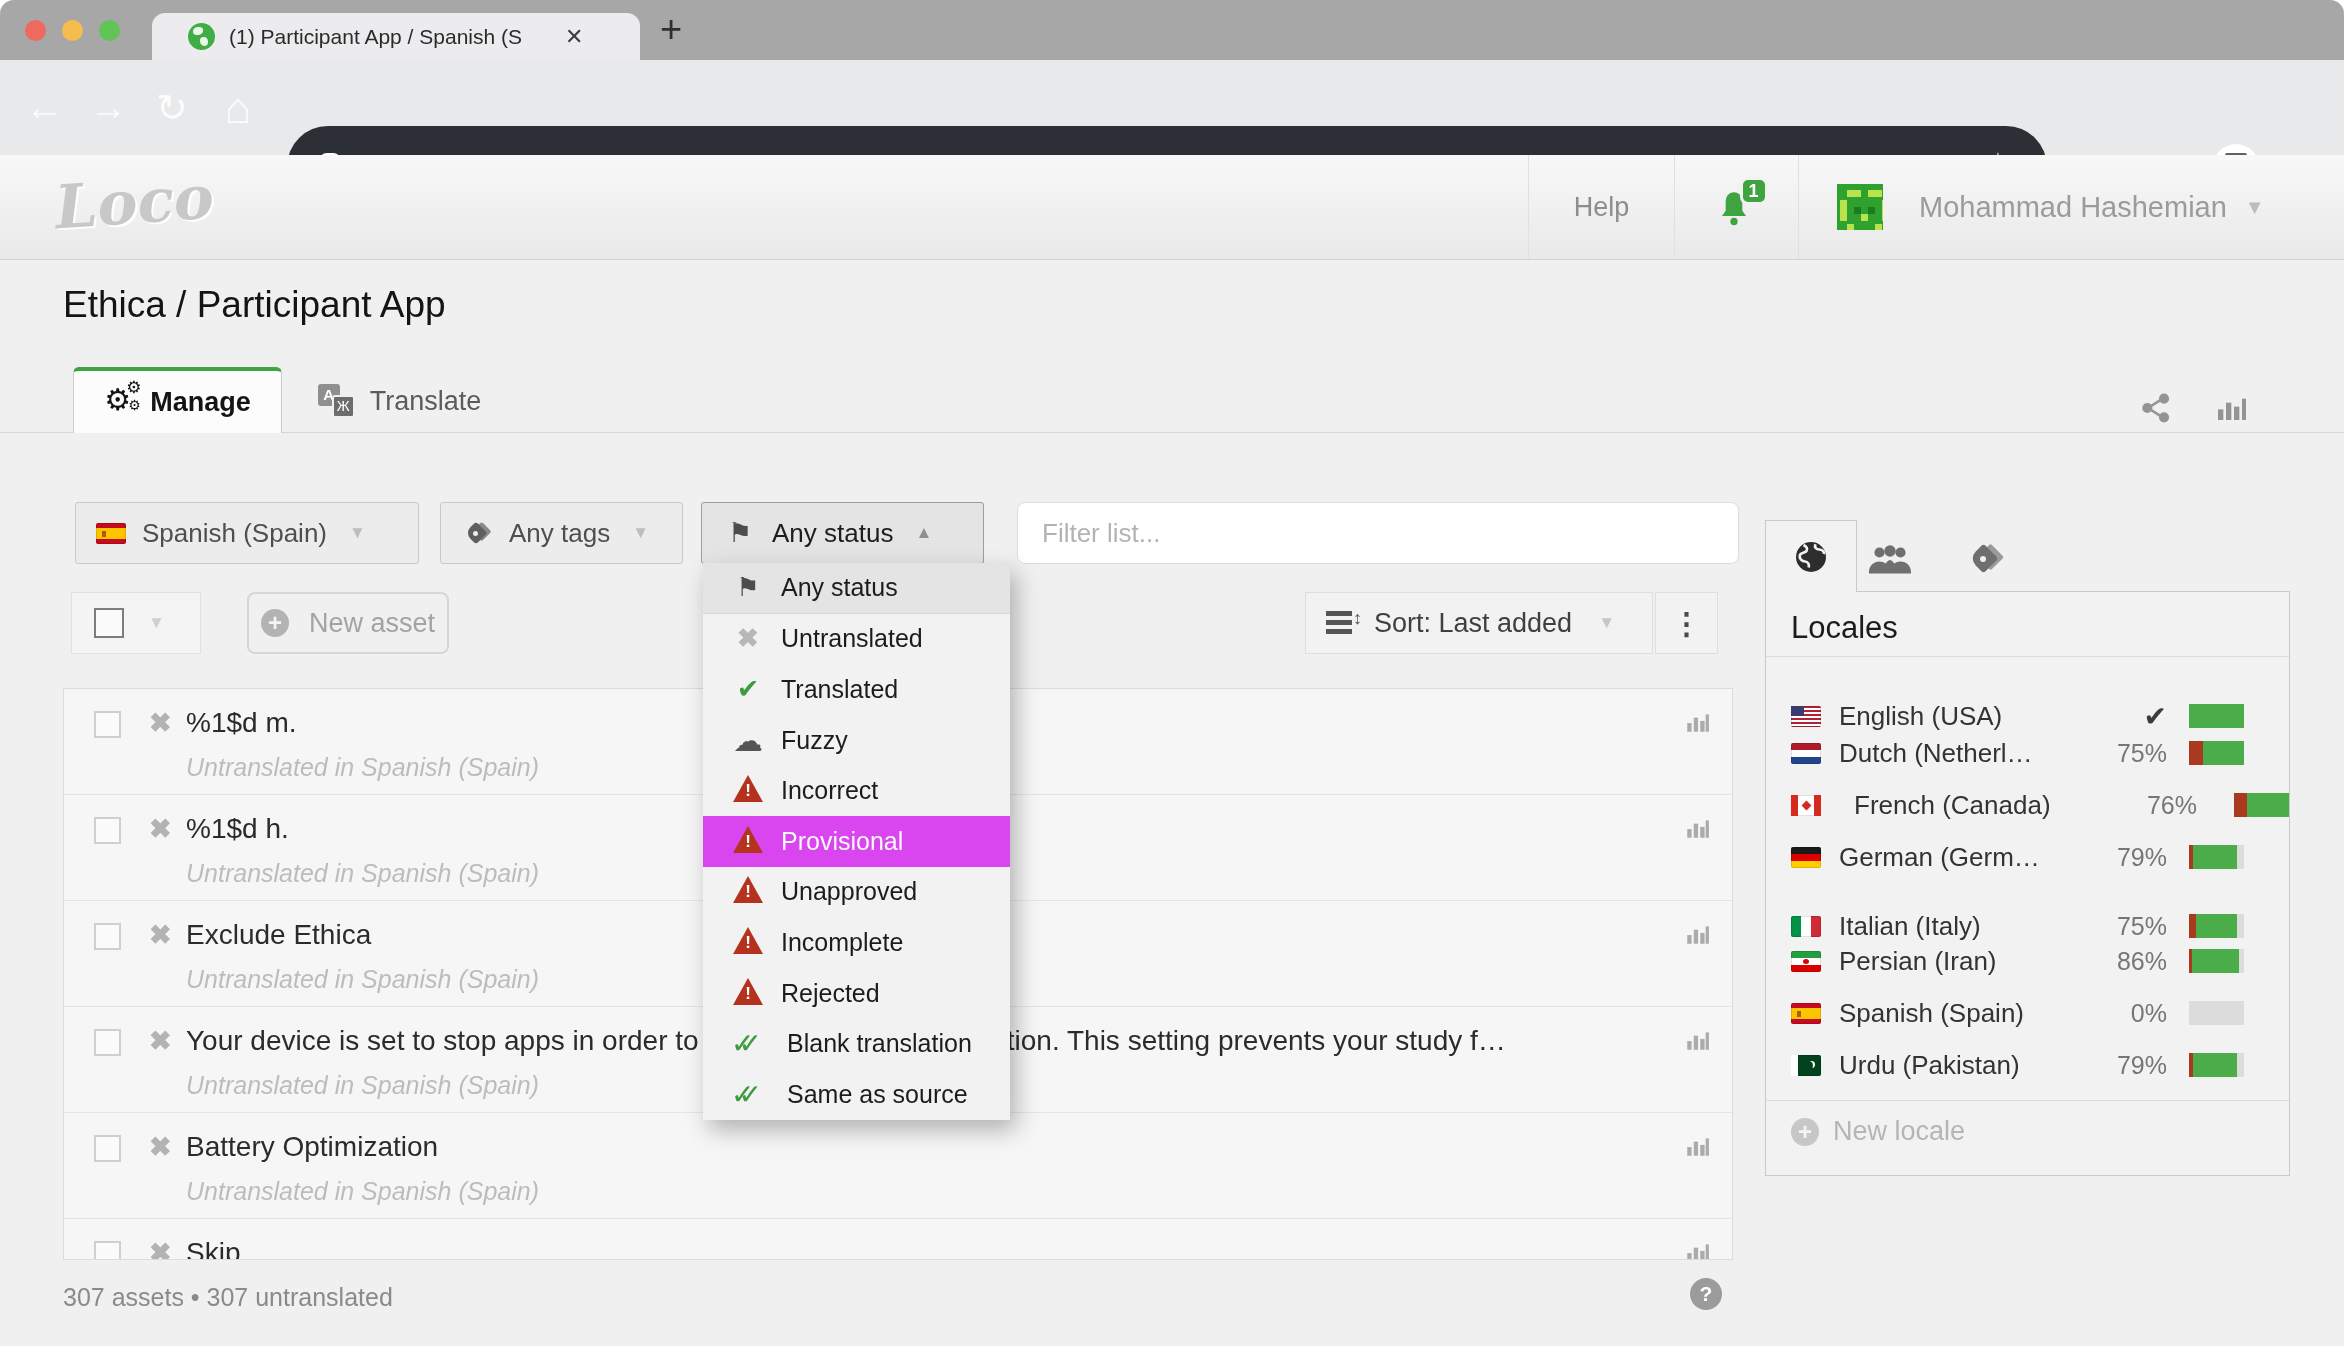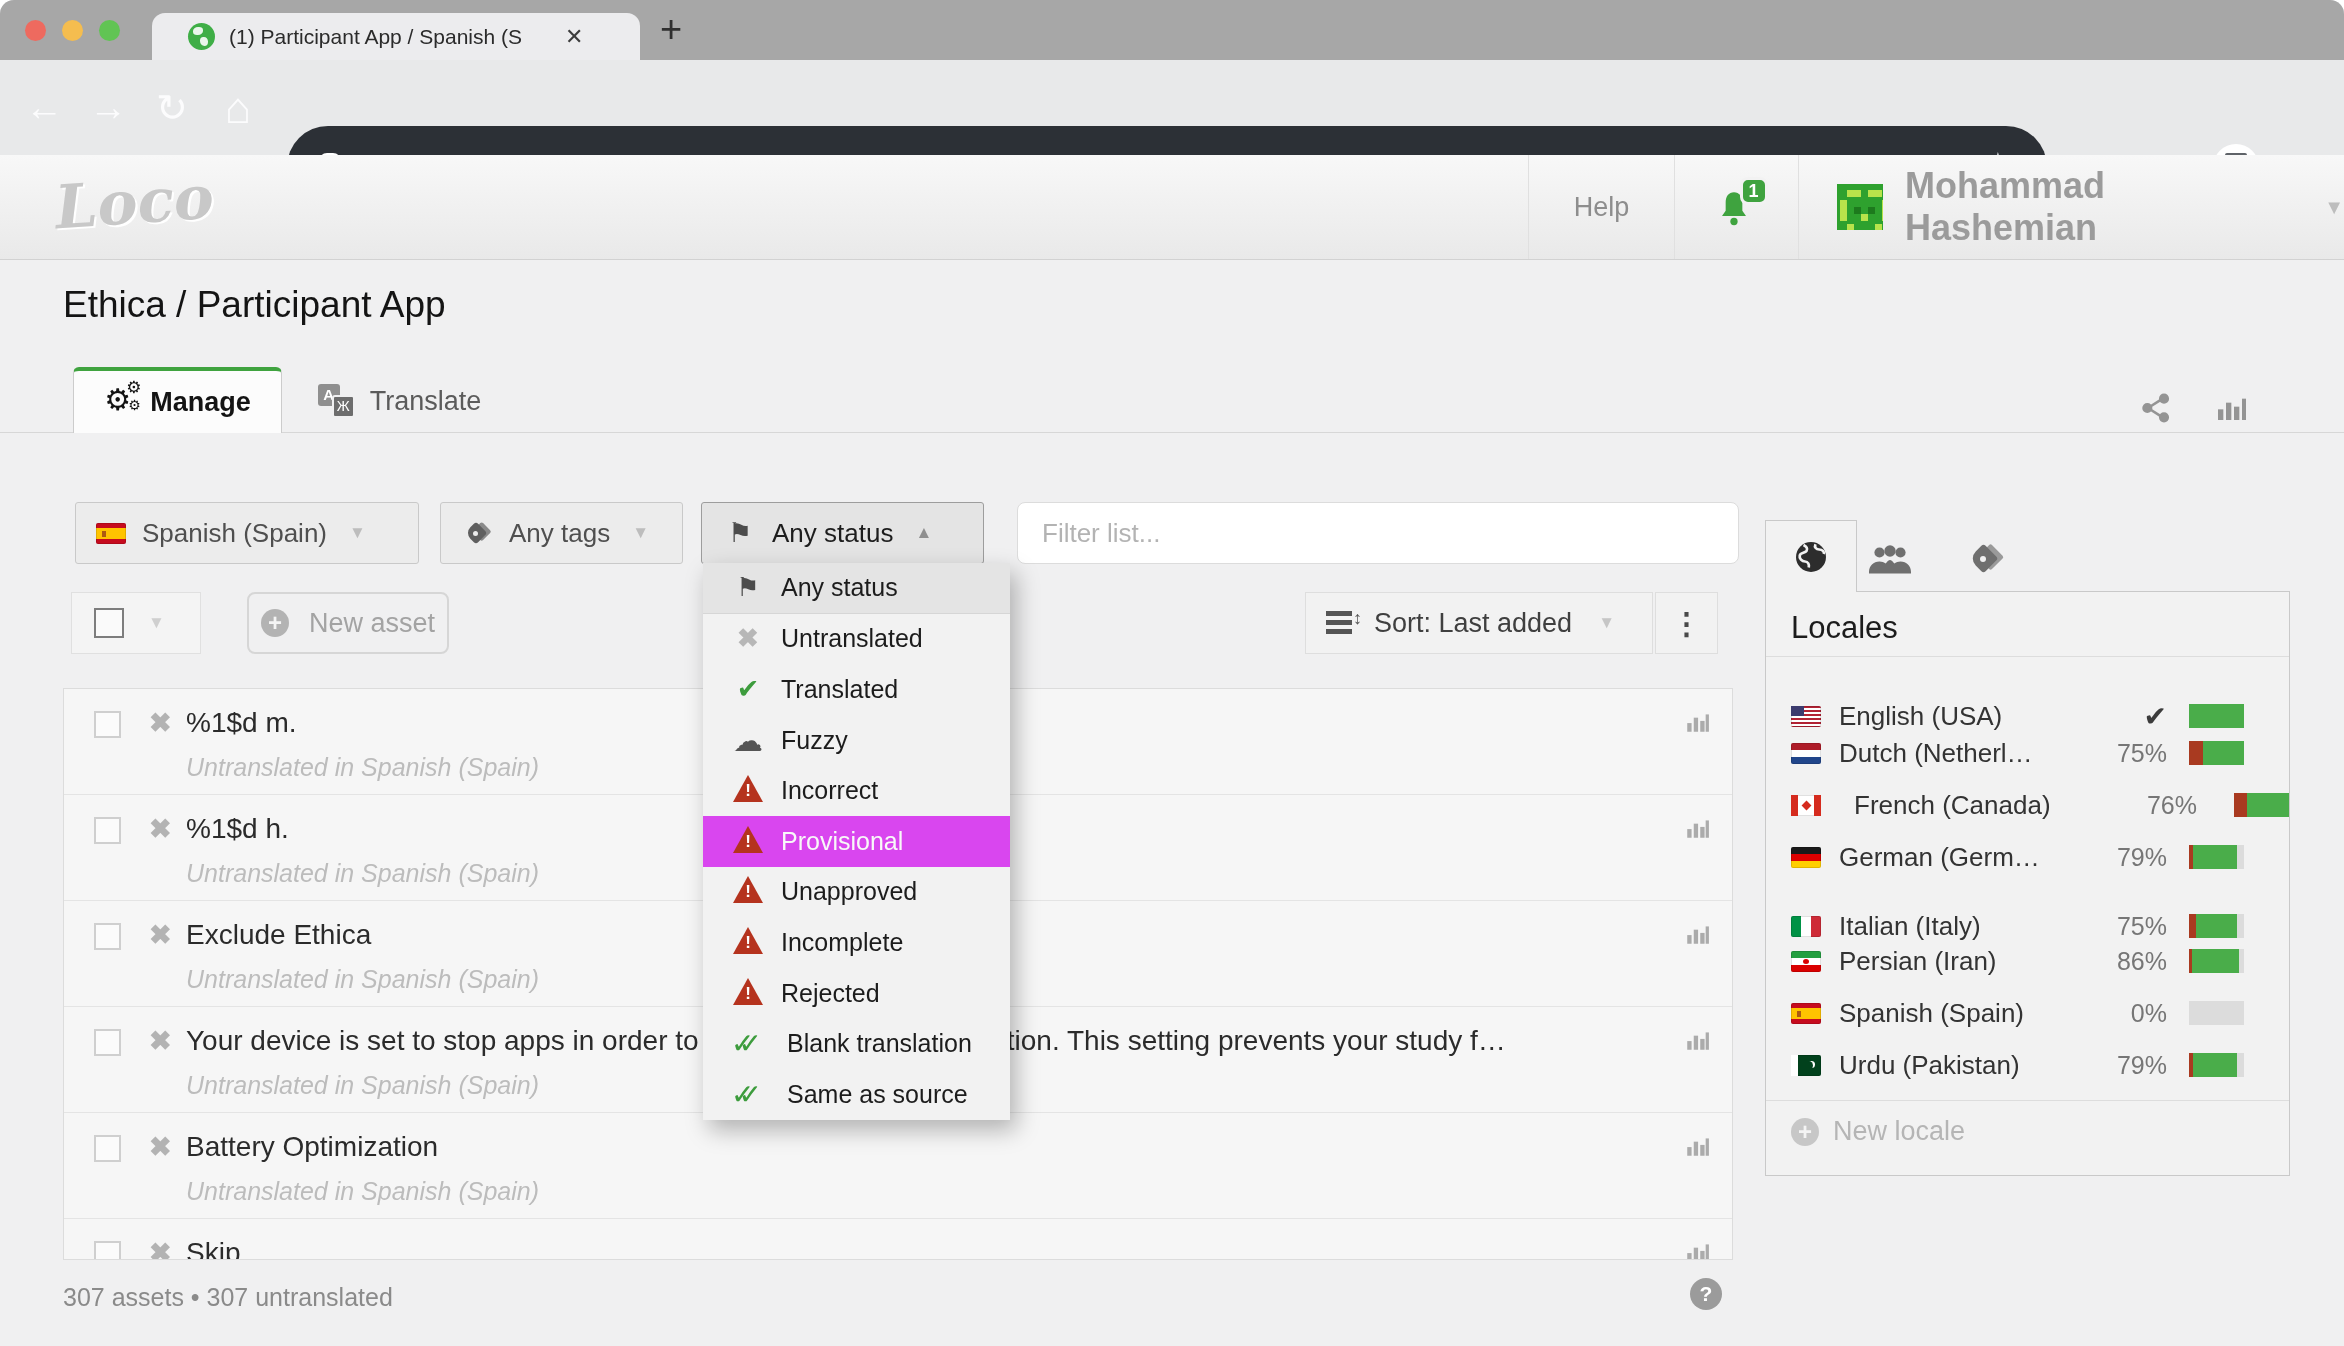--- a/index.html
+++ b/index.html
@@ -61,21 +61,21 @@
            display:flex; align-items:center; justify-content:center; }
   .sec-user { left:1798px; width:546px; justify-content:flex-start; }
   .user-avatar { position:relative; width:46px; height:46px; margin-left:38px; background:#2ea12e; overflow:hidden; flex:none; }
   .px { position:absolute; width:7px; height:7px; background:#b8e34b;
         box-shadow: 7px 0 #b8e34b, 21px 0 #b8e34b, 28px 0 #b8e34b,
                     -7px 10px #b8e34b, 35px 10px #b8e34b,
                     -7px 17px #b8e34b, 35px 17px #b8e34b,
                     7px 17px #1d7a1d, 21px 17px #1d7a1d,
                     -7px 24px #b8e34b, 35px 24px #b8e34b, 14px 24px #b8e34b,
                     0px 34px #b8e34b, 28px 34px #b8e34b; left:10px; top:6px; }
-  .user-name { margin-left:22px; font-size:36px; color:#9b9b9b;font-weight:bold; }
+  .user-name { margin-left:36px; font-size:29px; color:#9b9b9b; }
   .user-caret { margin-left:18px; font-size:20px; color:#bdbdbd; }
 
   
   .page-title { position:absolute; left:63px; top:284px; font-size:37px; color:#141414; }
   .page-title .proj { font-weight:400; }
   .page-title .app { font-weight:400; }
 
   
   .tabline { position:absolute; left:0; top:432px; width:100%; height:1px; background:#d7d7d7; }
   .tab-manage { position:absolute; left:73px; top:367px; width:209px; height:66px; background:#fcfcfc;

